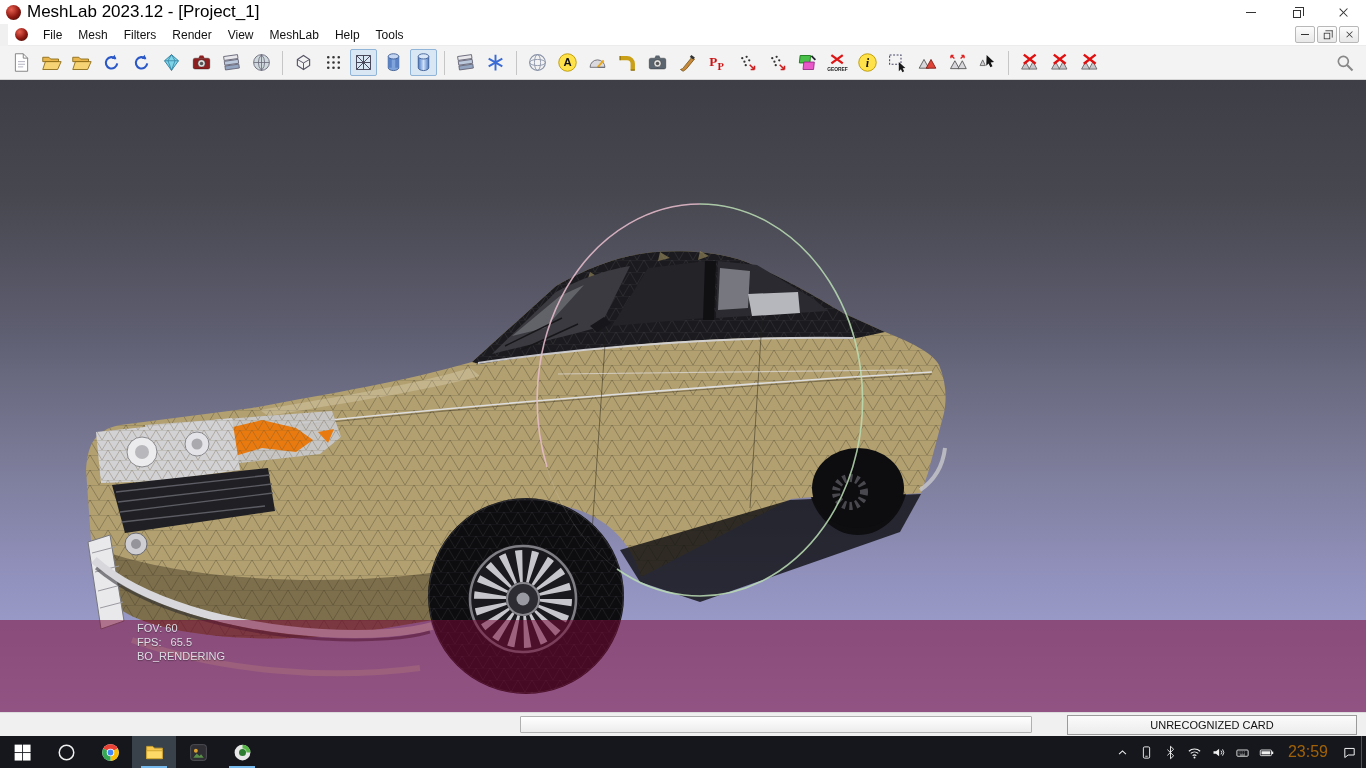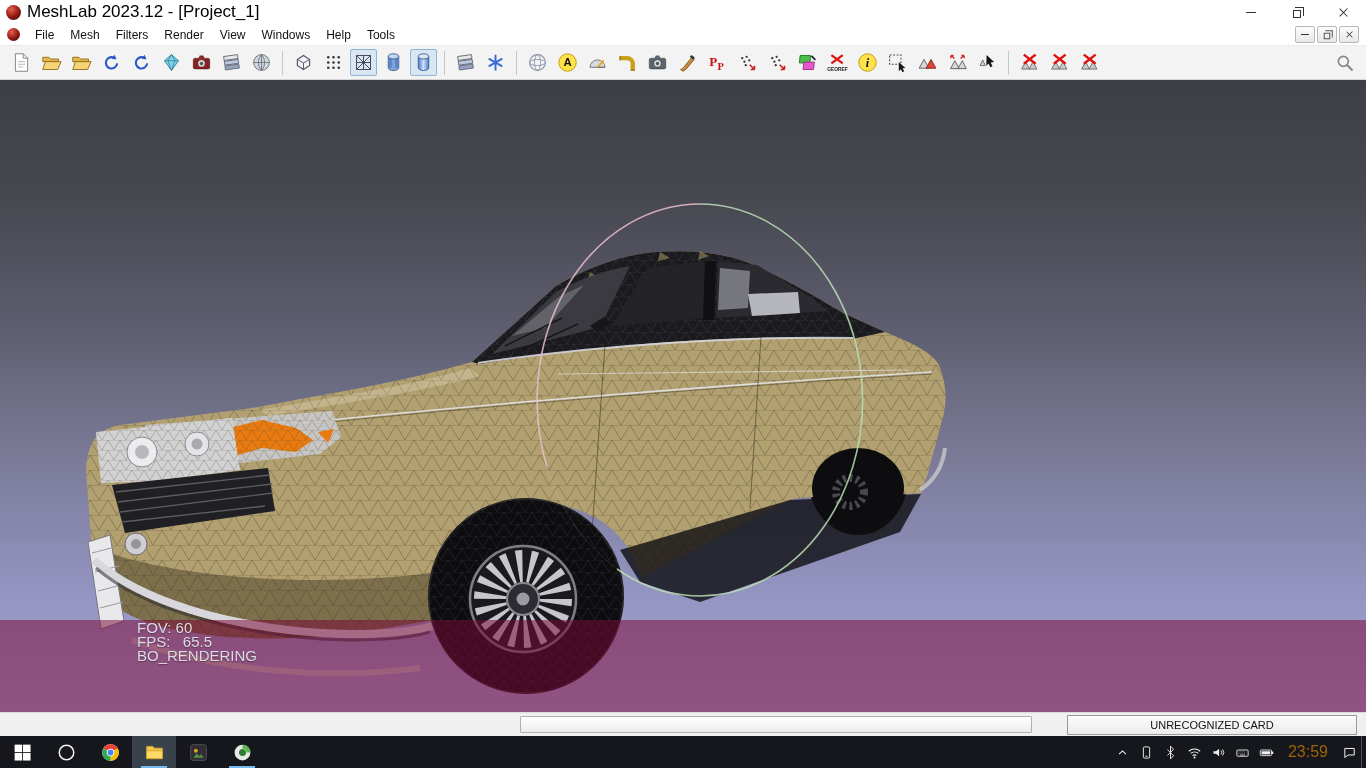--- a/index.html
+++ b/index.html
@@ -21,21 +21,21 @@
   .wbtn{width:46px;height:24px;display:flex;align-items:center;justify-content:center;}
   .glyph-min{width:10px;height:1px;background:#333;display:block;}
   .glyph-restore{position:relative;width:8px;height:8px;border:1px solid #333;margin-top:3px;}
   .glyph-restore::before{content:"";position:absolute;left:1px;top:-4px;width:8px;height:8px;border-top:1px solid #333;border-right:1px solid #333;}
   .glyph-close{position:relative;width:11px;height:11px;}
   .glyph-close::before,.glyph-close::after{content:"";position:absolute;left:5px;top:0;width:1.3px;height:11px;background:#333;}
   .glyph-close::before{transform:rotate(45deg);}
   .glyph-close::after{transform:rotate(-45deg);}
 
   
-  .menubar{position:absolute;top:24px;left:0;right:0;height:22px;background:#fff;display:flex;align-items:center;padding:0 4px;border-bottom:1px solid #ececec;}
+  .menubar{position:absolute;top:24px;left:8px;right:0;height:22px;background:#fff;display:flex;align-items:center;padding:0 4px;border-bottom:1px solid #ececec;}
   .mdi-logo{width:13px;height:13px;border-radius:50%;background:radial-gradient(circle at 35% 30%,#e86050,#8c1610 55%,#30100c);margin:0 7px 0 3px;flex:0 0 auto;}
   #menu-items{display:flex;align-items:center;}
   .menu-item{font-size:12px;color:#111;padding:3px 8px;cursor:default;white-space:nowrap;}
   .mdi-controls{margin-left:auto;display:flex;gap:2px;padding-right:3px;}
   .mdi-btn{width:20px;height:17px;border:1px solid #b8b8b8;background:linear-gradient(#fdfdfd,#e7e7e7);border-radius:2px;display:flex;align-items:center;justify-content:center;}
   .mdi-btn .glyph-min{width:8px;}
   .mdi-btn .glyph-restore{transform:scale(.8);margin-top:2px;}
   .mdi-btn .glyph-close{transform:scale(.75);}
 
   
@@ -46,21 +46,21 @@
   .tb-btn svg{width:21px;height:21px;display:block;}
   .tb-sep{width:1px;height:24px;background:#c6c6c6;margin:0 7px 0 4px;}
   .tb-spacer{flex:1;}
   .tb-search{width:27px;height:27px;display:flex;align-items:center;justify-content:center;background:transparent;border:none;}
   .tb-search svg{width:20px;height:20px;}
 
   
   .viewport{position:absolute;top:80px;left:0;right:0;height:632px;
     background:linear-gradient(180deg,#3e3e46 0%,#47474f 18%,#5c5c6e 38%,#7b7b98 60%,#9393c0 80%,#a9a9d8 100%);}
   .viewport > svg{position:absolute;left:0;top:0;width:100%;height:100%;}
-  .hud{position:absolute;font-size:15px;line-height:14px;color:#dcdce4;white-space:pre;text-shadow:0 1px 1px rgba(0,0,0,.35);}
+  .hud{position:absolute;font-size:11px;line-height:14px;color:#dcdce4;white-space:pre;text-shadow:0 1px 1px rgba(0,0,0,.35);}
   .hud-left{left:137px;top:541px;}
   .hud-right{left:680px;top:541px;}
 
   
   .statusbar{position:absolute;top:712px;left:0;right:0;height:24px;background:#f0f0f0;border-top:1px solid #dcdcdc;text-align:right;}
   .progress-track{position:absolute;left:520px;top:3px;width:512px;height:17px;border:1px solid #b0b0b0;background:linear-gradient(#ffffff,#ececec);border-radius:1px;}
   .gpu-card-button{position:absolute;right:9px;top:2px;width:290px;height:20px;border:1px solid #9a9a9a;background:linear-gradient(#fbfbfb,#ececec);font-size:11px;color:#111;display:flex;align-items:center;justify-content:center;}
 
   
   .taskbar{position:absolute;top:736px;left:0;right:0;height:32px;background:var(--taskbar-bg);display:flex;align-items:stretch;color:#fff;}
@@ -297,21 +297,21 @@
   </div>
 
   <div class="menubar">
     <span class="mdi-logo"></span>
     <nav id="menu-items">
         <span class="menu-item">File</span>
         <span class="menu-item">Mesh</span>
         <span class="menu-item">Filters</span>
         <span class="menu-item">Render</span>
         <span class="menu-item">View</span>
-        <span class="menu-item">Windows</span>
+        <span class="menu-item">MeshLab</span>
         <span class="menu-item">Help</span>
         <span class="menu-item">Tools</span>
       </nav>
     <div class="mdi-controls">
       <span class="mdi-btn">
           <span class="glyph-min"></span>
         </span>
       <span class="mdi-btn">
           <span class="glyph-restore"></span>
         </span>

